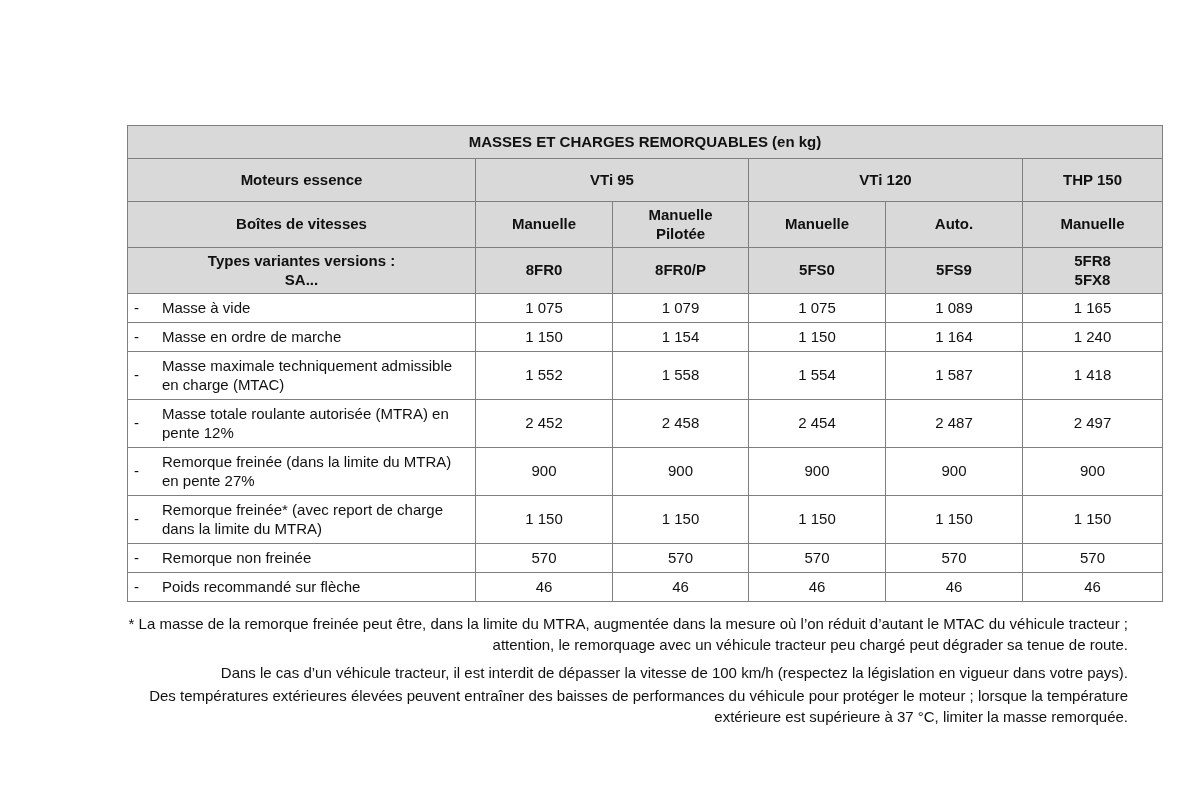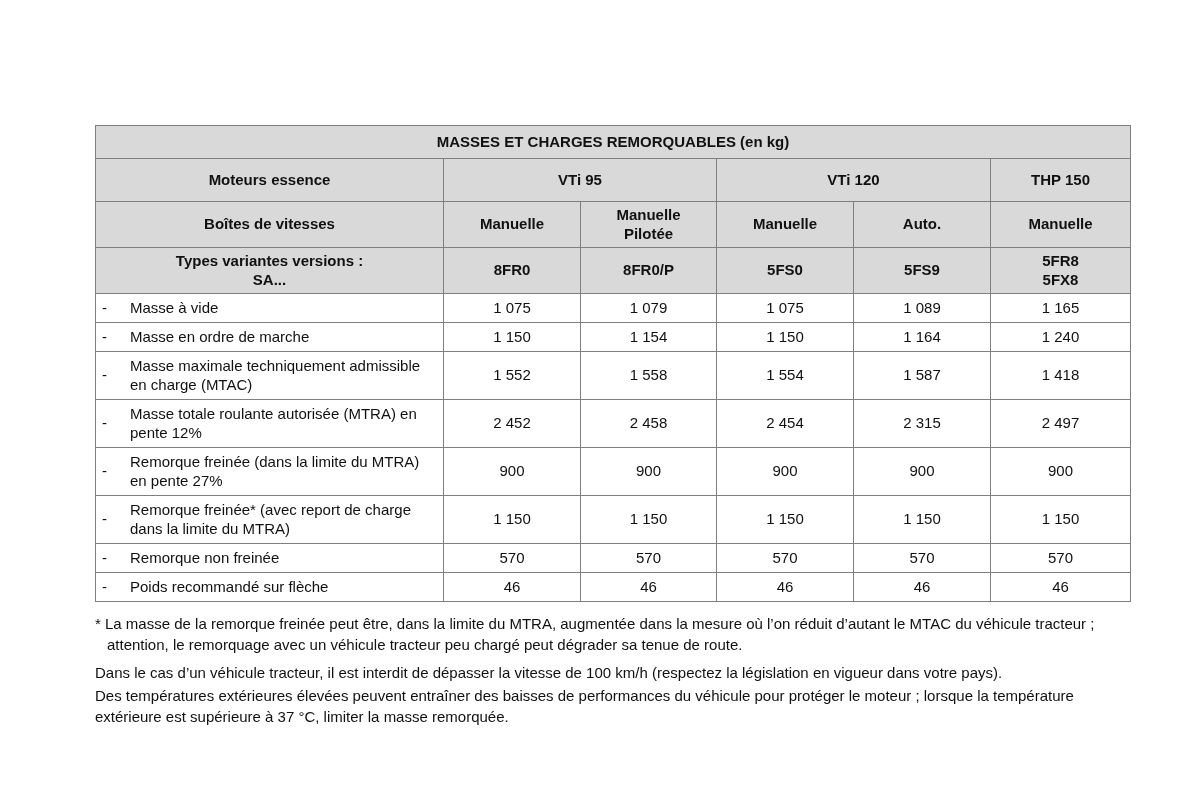--- a/index.html
+++ b/index.html
@@ -11,20 +11,21 @@
   }
   .sheet {
     position: absolute;
     top: 125px; left: 95px;
     width: 1035px;
   }
   table.masses {
     border-collapse: collapse;
     width: 1035px;
     table-layout: fixed;
+    margin-left: 32px;
   }
   table.masses td {
     border: 1px solid #7f7f7f;
     font-size: 15px;
     line-height: 1.25;
     text-align: center;
     vertical-align: middle;
     padding: 3px 4px;
   }
   tr.hdr td {
@@ -52,20 +53,21 @@
     width: 30px;
     padding-left: 2px;
   }
   .lbl { flex: 1 1 auto; padding-right: 6px; }
   .notes {
     margin-top: 11px;
     width: 1033px;
     font-size: 15px;
     line-height: 1.4;
     color: #111111;
+    text-align: right;
   }
   .note { margin-bottom: 2px; }
   .note-star {
     padding-left: 12px;
     text-indent: -12px;
     margin-bottom: 7px;
   }
 </style>
 </head>
 <body>
@@ -160,21 +162,21 @@
     <tr class="r-tall">
       <td class="left">
         <div class="lbl-wrap">
               <span class="dash">-</span>
               <span class="lbl">Masse totale roulante autorisée (MTRA) en pente 12%</span>
             </div>
       </td>
       <td>2 452</td>
       <td>2 458</td>
       <td>2 454</td>
-      <td>2 315</td>
+      <td>2 487</td>
       <td>2 497</td>
     </tr>
 
     <tr class="r-tall">
       <td class="left">
         <div class="lbl-wrap">
               <span class="dash">-</span>
               <span class="lbl">Remorque freinée (dans la limite du MTRA) en pente 27%</span>
             </div>
       </td>

